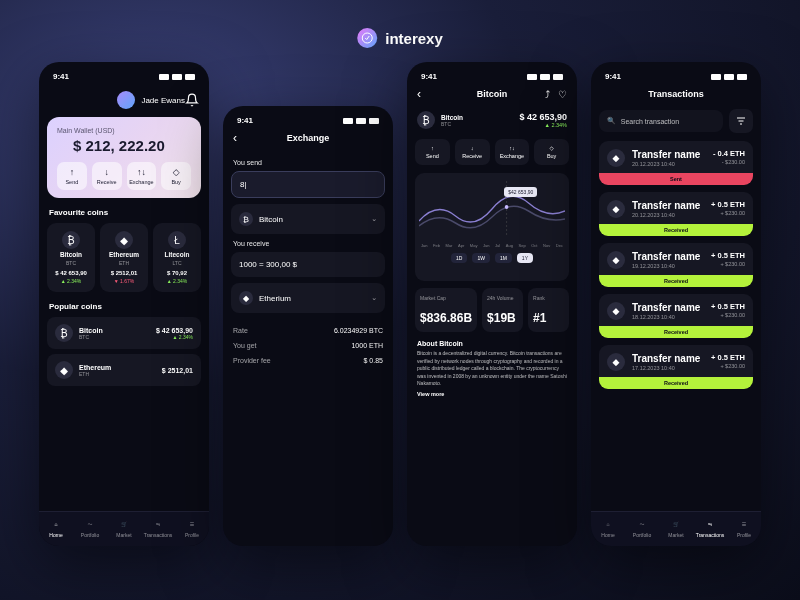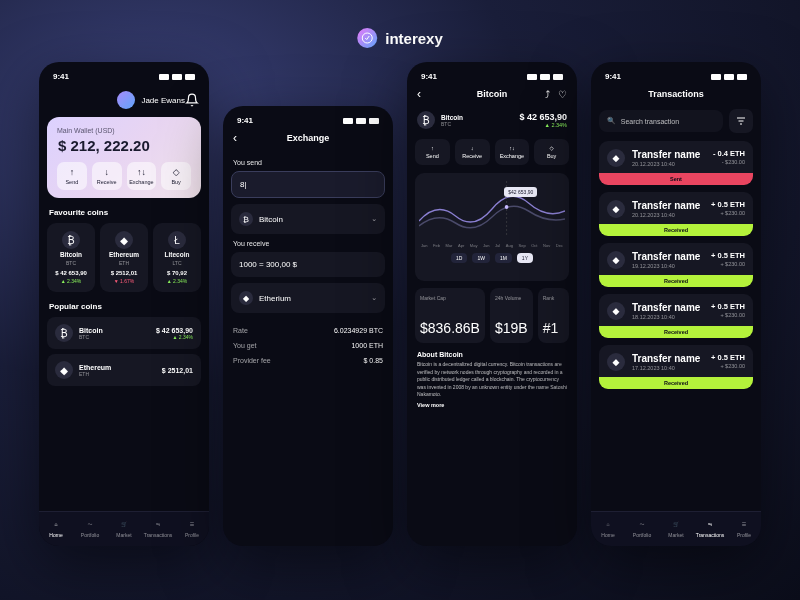--- a/index.html
+++ b/index.html
@@ -14,21 +14,21 @@
 .statusbar{display:flex;justify-content:space-between;align-items:center;font-size:8px;font-weight:600;padding:0 6px 6px}
 .sb-icons{display:flex;gap:3px;align-items:center}
 .sb-icons span{width:10px;height:6px;background:#fff;border-radius:1px}
 .header{display:flex;align-items:center;justify-content:flex-end;padding:4px 2px 8px}
 .user{display:flex;align-items:center;gap:6px}
 .avatar{width:18px;height:18px;border-radius:50%;background:linear-gradient(135deg,#a78bfa,#60a5fa)}
 .uname{font-size:8px;font-weight:500}
 .bell{width:14px;height:14px}
 .wallet-card{background:linear-gradient(135deg,#dcd1ff 0%,#e8d5f2 50%,#f2e4ec 100%);border-radius:12px;padding:10px 10px 8px;color:#1a1a2e}
 .wallet-label{font-size:7px;opacity:.7}
-.wallet-amount{font-size:15px;font-weight:700;margin:3px 1px 8px}
+.wallet-amount{font-size:15px;font-weight:700;margin:3px 16px 8px}
 .actions{display:flex;gap:5px}
 .action{flex:1;background:rgba(255,255,255,.55);border-radius:7px;padding:5px 0;display:flex;flex-direction:column;align-items:center;gap:2px}
 .action-icon{width:10px;height:10px;display:flex;align-items:center;justify-content:center;font-size:9px}
 .action-label{font-size:5.5px}
 .section-title{font-size:8px;font-weight:700;margin:10px 2px 6px}
 .fav-row{display:flex;gap:5px}
 .fav-card{flex:1;background:#161723;border-radius:9px;padding:8px 4px;display:flex;flex-direction:column;align-items:center;gap:2px}
 .coin-circle{width:18px;height:18px;border-radius:50%;background:#2a2b3d;display:flex;align-items:center;justify-content:center;font-size:10px}
 .coin-name{font-size:6.5px;font-weight:600}
 .coin-sym{font-size:5px;opacity:.5}
@@ -68,21 +68,21 @@
 .chart{background:#161723;border-radius:9px;margin-top:8px;padding:8px 4px 6px;position:relative;height:108px}
 .chart svg{width:100%;height:56px}
 .chart-tooltip{position:absolute;top:14px;left:58%;background:#e8e8f5;color:#1a1a2e;font-size:5px;padding:2px 4px;border-radius:3px}
 .chart-months{display:flex;justify-content:space-between;font-size:4px;opacity:.4;margin-top:2px;padding:0 2px}
 .chart-ranges{display:flex;justify-content:center;gap:5px;margin-top:5px}
 .range{font-size:5px;padding:2px 5px;border-radius:4px;background:#22243a}
 .range.active{background:#e8e8f5;color:#1a1a2e}
 .stats-row{display:flex;gap:5px;margin-top:7px}
 .stat-card{flex:1;background:#161723;border-radius:8px;padding:7px 5px}
 .stat-label{font-size:5px;opacity:.5}
-.stat-val{font-size:14px;font-weight:400;margin-top:19px}
+.stat-val{font-size:12px;font-weight:700;margin-top:10px}
 .about{margin-top:8px;padding:0 2px}
 .about-title{font-size:7px;font-weight:600;margin-bottom:3px}
 .about-text{font-size:5px;opacity:.7;line-height:1.5}
 .about-more{font-size:5.5px;margin-top:3px;font-weight:600}
 .search-row{display:flex;gap:6px;align-items:center;margin-bottom:8px}
 .search-box{flex:1;background:#161723;border-radius:8px;padding:7px 8px;display:flex;align-items:center;gap:5px;font-size:7px;opacity:.7}
 .filter-btn{width:24px;height:24px;background:#161723;border-radius:7px;display:flex;align-items:center;justify-content:center}
 .tx-card{background:#161723;border-radius:9px;padding:8px 8px 0;margin-bottom:7px;overflow:hidden}
 .tx-top{display:flex;gap:7px;align-items:flex-start}
 .tx-info{flex:1}

